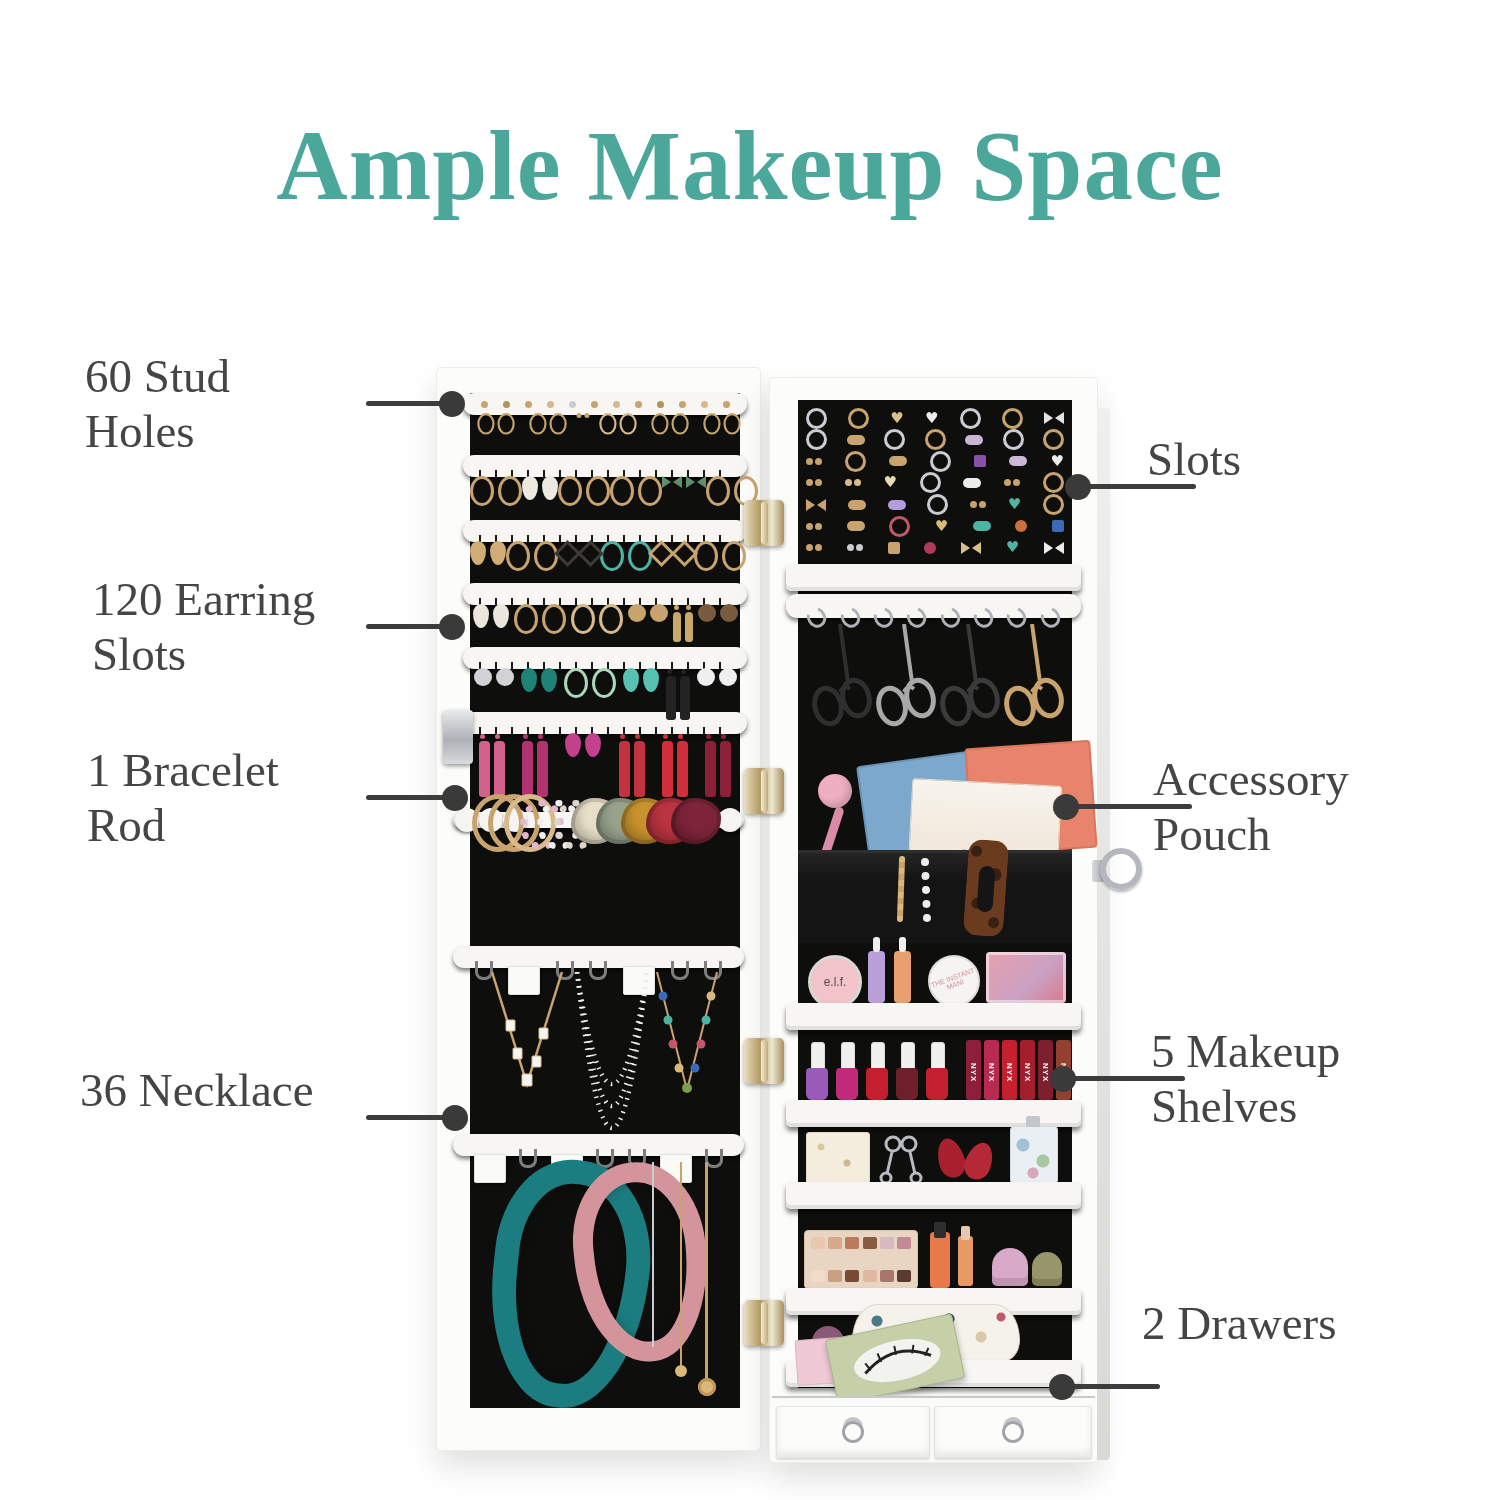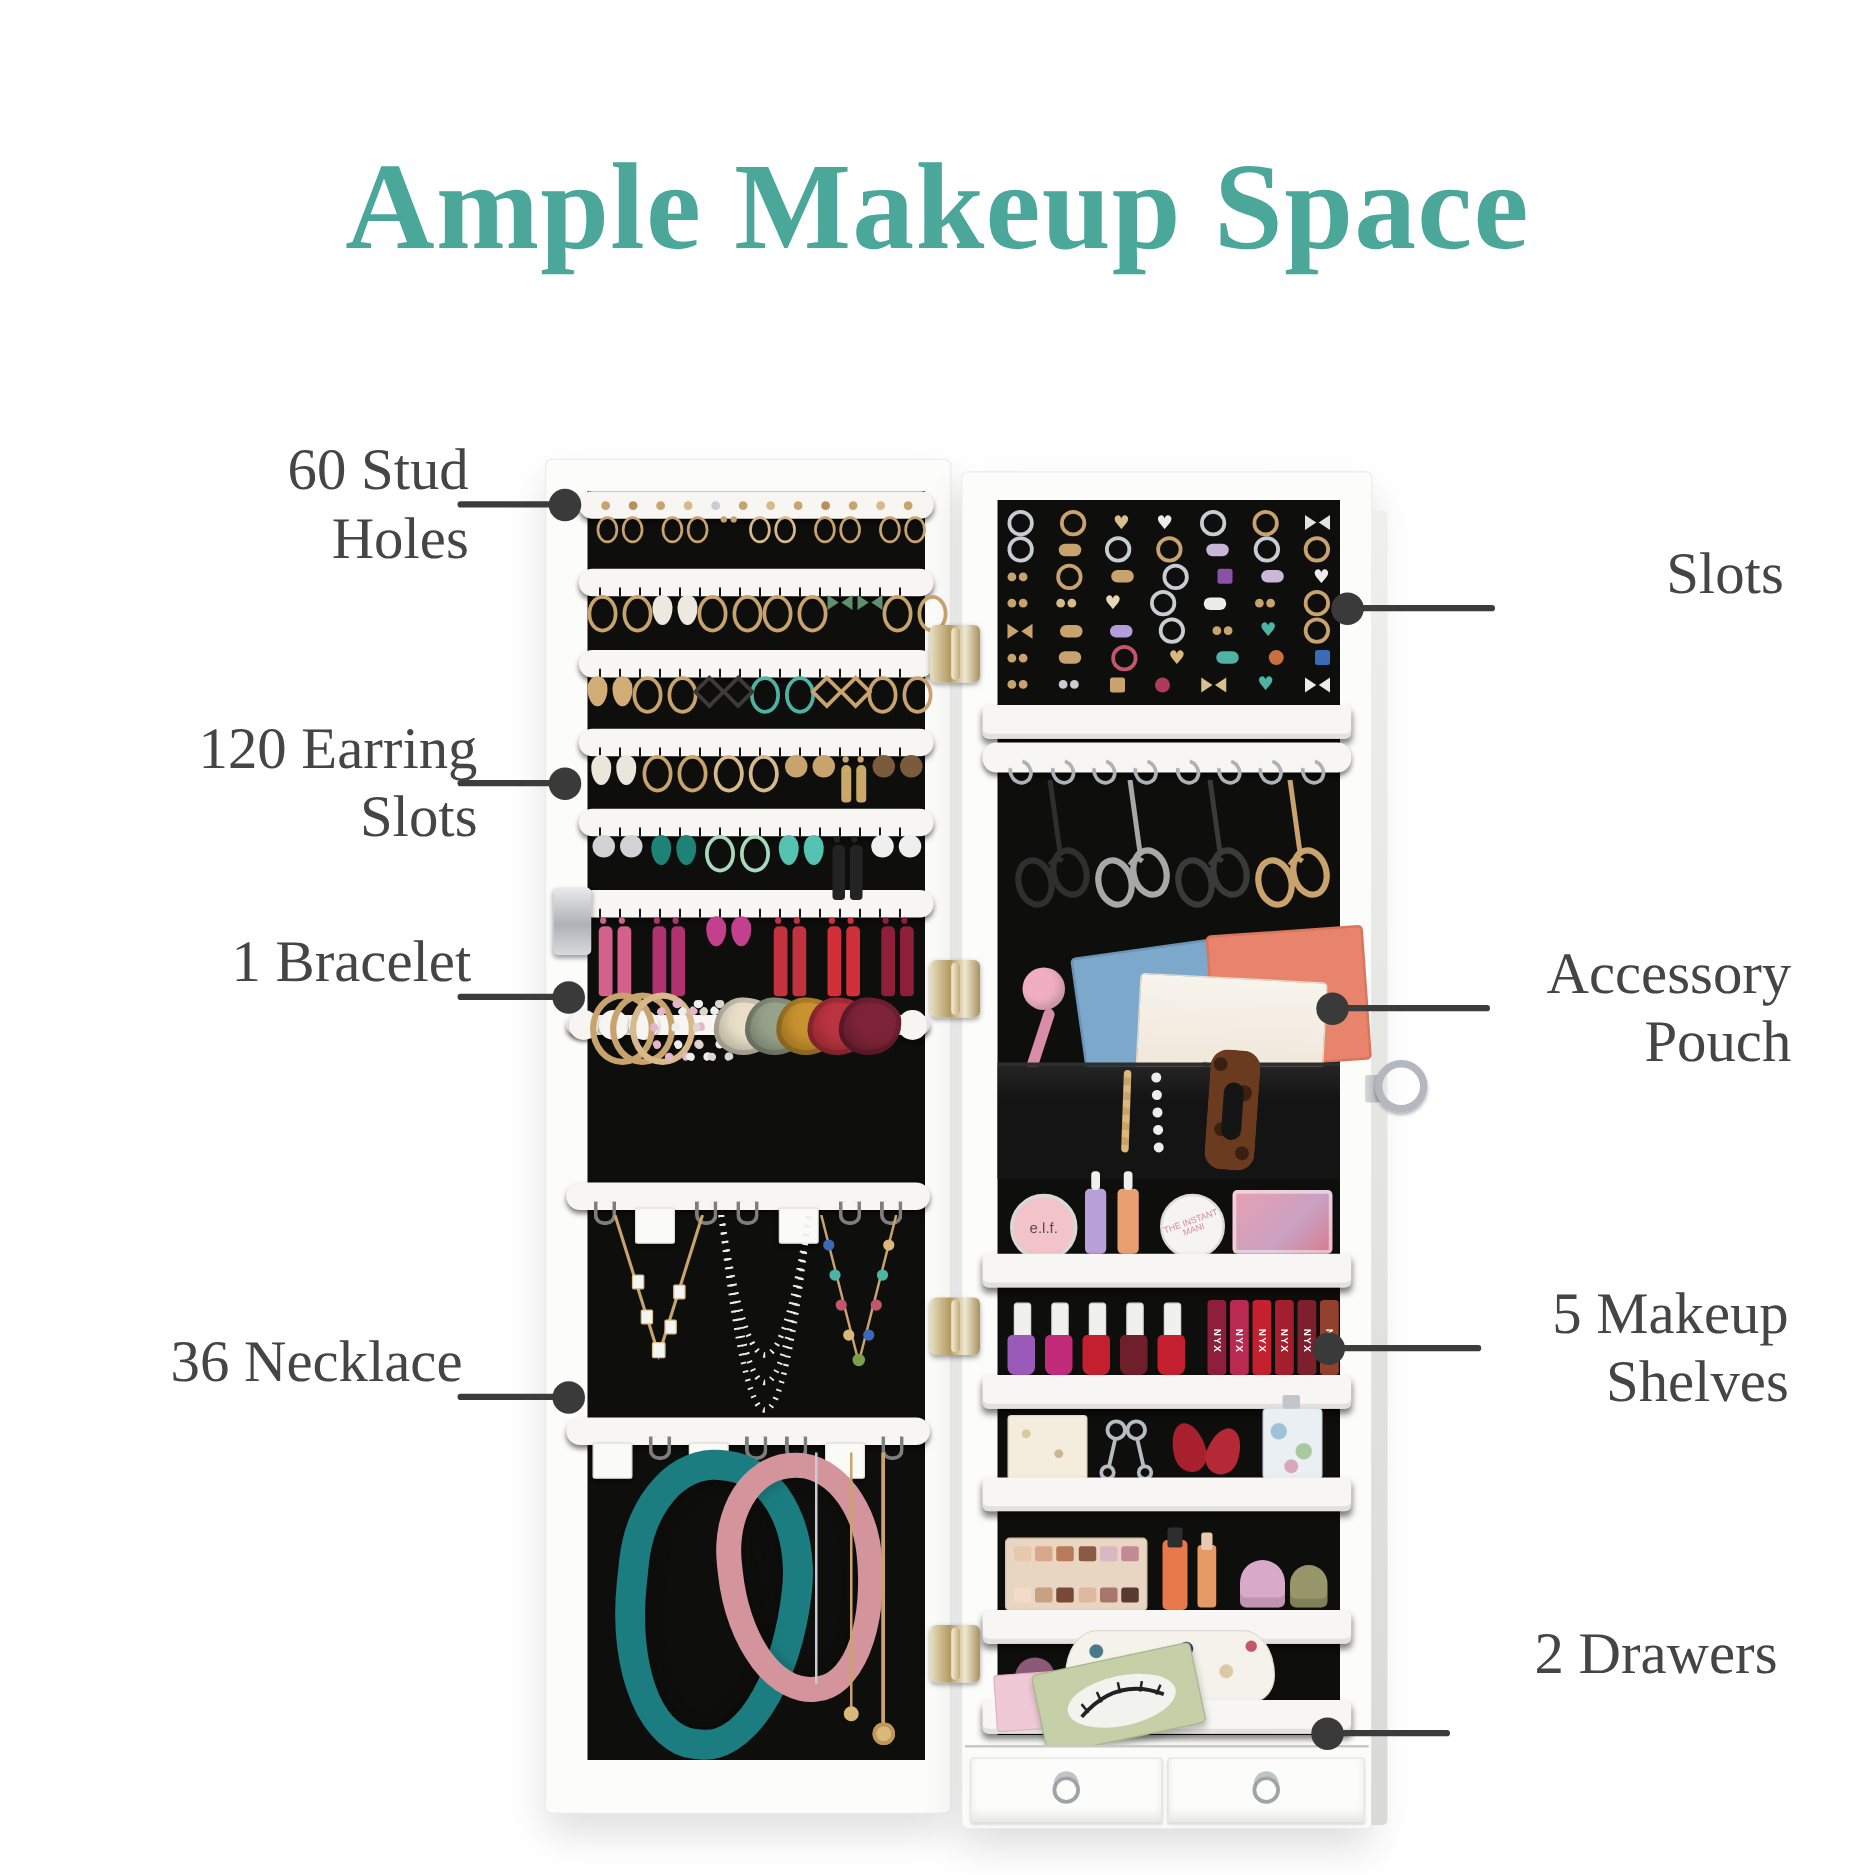--- a/index.html
+++ b/index.html
@@ -5,21 +5,21 @@
   html,body{margin:0;padding:0;background:#fff;}
   .stage{position:relative;width:1500px;height:1500px;background:#FFFFFF;overflow:hidden;
          font-family:"Liberation Serif",serif;}
   
   .title{position:absolute;left:0;right:0;top:48px;text-align:center;
          font-size:99px;font-weight:bold;letter-spacing:1px;color:#4AA79A;line-height:1.05;}
   .subtitle{position:absolute;left:0;right:0;top:180px;text-align:center;
          font-family:"Liberation Sans",sans-serif;font-size:45px;line-height:1.26;
          color:#57585A;font-weight:400;}
   
-  .co-label{position:absolute;text-align:right;font-size:47px;line-height:1.17;color:#454545;}
+  .co-label{position:absolute;text-align:left;font-size:47px;line-height:1.17;color:#454545;}
   .co-label .l2:empty{display:none;}
   .co-label span{display:block;}
   .leader{position:absolute;height:5px;background:#3C3C3C;border-radius:3px;}
   .ldot{position:absolute;width:26px;height:26px;border-radius:50%;background:#3A3A3A;}
   
   .door,.panel{position:absolute;background:#FCFCFA;border-radius:4px;
       box-shadow:0 0 0 1px #ECECE9, 0 16px 32px rgba(0,0,0,.13);}
   .blk{position:absolute;background:#0E0E0D;}
   .bar{position:absolute;height:22px;background:#F7F6F3;border-radius:11px;
        box-shadow:0 3px 4px rgba(0,0,0,.5);}
@@ -672,20 +672,21 @@
 
   <div class="co-label" style="left:92px;top:572px;width:290px;">
     <span class="l1">120 Earring</span>
     <span class="l2">Slots</span>
   </div>
   <div class="leader" style="left:366px;top:624px;width:86px;"></div>
   <div class="ldot" style="left:439px;top:614px;"></div>
 
   <div class="co-label" style="left:87px;top:743px;width:290px;">
     <span class="l1">1 Bracelet</span>
+    <span class="l2">Rod</span>
   </div>
   <div class="leader" style="left:366px;top:795px;width:89px;"></div>
   <div class="ldot" style="left:442px;top:785px;"></div>
 
   <div class="co-label" style="left:80px;top:1063px;width:290px;">
     <span class="l1">36 Necklace</span>
   </div>
   <div class="leader" style="left:366px;top:1115px;width:89px;"></div>
   <div class="ldot" style="left:442px;top:1105px;"></div>
 

